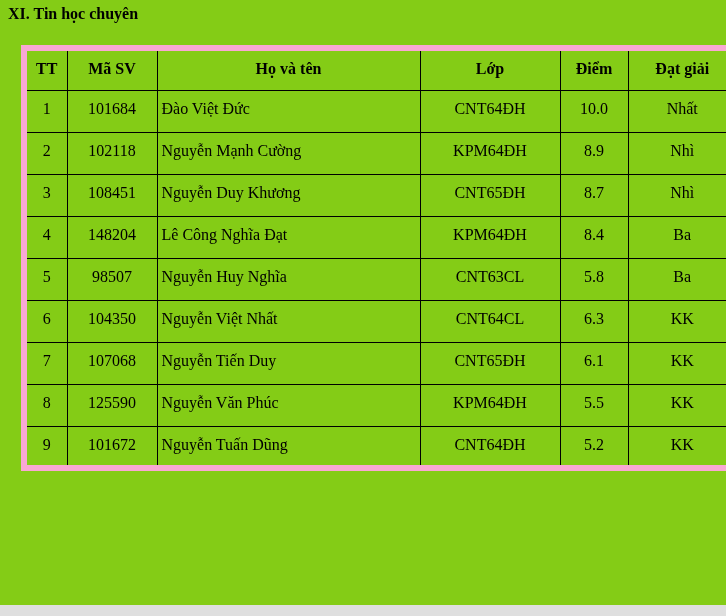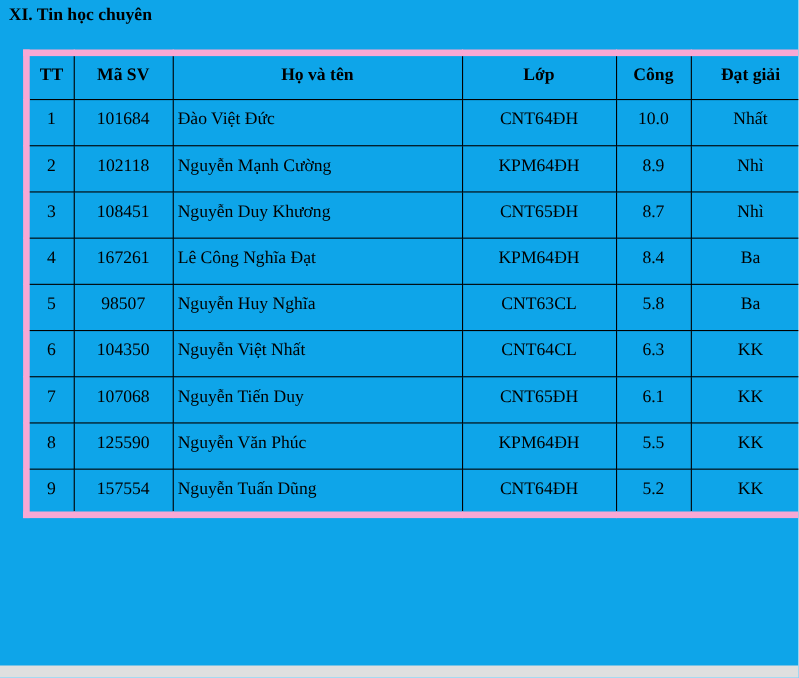--- a/index.html
+++ b/index.html
@@ -4,21 +4,21 @@
 <style>
   html, body {
     margin: 0;
     padding: 0;
     background: #ffffff;
   }
   .page {
     position: relative;
     width: 726px;
     height: 616px;
-    background: #0ea5e9;
+    background: #84cc16;
     overflow: hidden;
     font-family: "Liberation Serif", "DejaVu Serif", serif;
     color: #000000;
   }
   .doc-title {
     position: absolute;
     left: 8px;
     top: 4px;
     margin: 0;
     font-size: 16px;
@@ -84,21 +84,21 @@
       <col style="width:140px">
       <col style="width:68px">
       <col style="width:111px">
     </colgroup>
     <thead>
       <tr>
         <th>TT</th>
         <th>Mã SV</th>
         <th>Họ và tên</th>
         <th>Lớp</th>
-        <th>Công</th>
+        <th>Điểm</th>
         <th>Đạt giải</th>
       </tr>
     </thead>
     <tbody>
         <tr>
           <td class="col-tt">1</td>
           <td class="col-ma_sv">101684</td>
           <td class="col-ho_ten">Đào Việt Đức</td>
           <td class="col-lop">CNT64ĐH</td>
           <td class="col-diem">10.0</td>
@@ -115,21 +115,21 @@
         <tr>
           <td class="col-tt">3</td>
           <td class="col-ma_sv">108451</td>
           <td class="col-ho_ten">Nguyễn Duy Khương</td>
           <td class="col-lop">CNT65ĐH</td>
           <td class="col-diem">8.7</td>
           <td class="col-dat_giai">Nhì</td>
         </tr>
         <tr>
           <td class="col-tt">4</td>
-          <td class="col-ma_sv">167261</td>
+          <td class="col-ma_sv">148204</td>
           <td class="col-ho_ten">Lê Công Nghĩa Đạt</td>
           <td class="col-lop">KPM64ĐH</td>
           <td class="col-diem">8.4</td>
           <td class="col-dat_giai">Ba</td>
         </tr>
         <tr>
           <td class="col-tt">5</td>
           <td class="col-ma_sv">98507</td>
           <td class="col-ho_ten">Nguyễn Huy Nghĩa</td>
           <td class="col-lop">CNT63CL</td>
@@ -155,21 +155,21 @@
         <tr>
           <td class="col-tt">8</td>
           <td class="col-ma_sv">125590</td>
           <td class="col-ho_ten">Nguyễn Văn Phúc</td>
           <td class="col-lop">KPM64ĐH</td>
           <td class="col-diem">5.5</td>
           <td class="col-dat_giai">KK</td>
         </tr>
         <tr>
           <td class="col-tt">9</td>
-          <td class="col-ma_sv">157554</td>
+          <td class="col-ma_sv">101672</td>
           <td class="col-ho_ten">Nguyễn Tuấn Dũng</td>
           <td class="col-lop">CNT64ĐH</td>
           <td class="col-diem">5.2</td>
           <td class="col-dat_giai">KK</td>
         </tr>
       </tbody>
   </table>
 
   <div class="bottom-strip"></div>
 </div>

